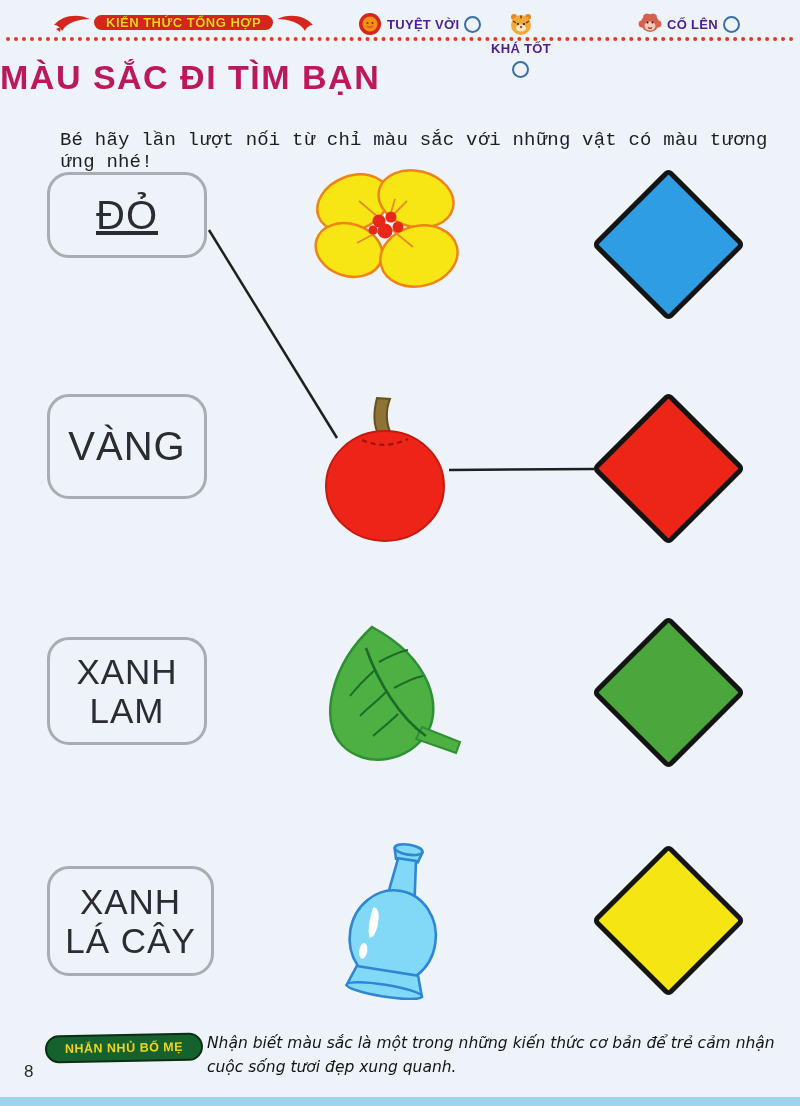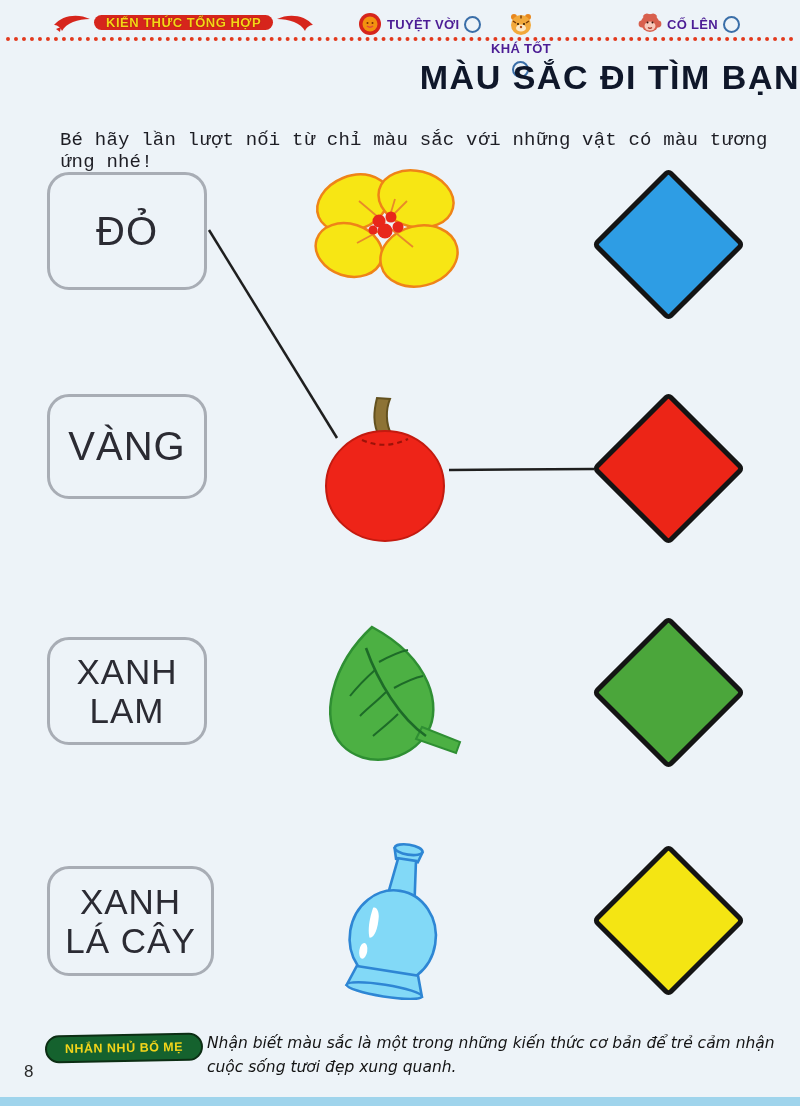--- a/index.html
+++ b/index.html
@@ -25,38 +25,38 @@
     text-shadow:0 0 1px #7a0e08;
     white-space:nowrap;
   }
   .ratings-item { top:12px; display:flex; align-items:center; gap:5px; }
   .rating-label { color:#4c1d95; font-weight:bold; font-size:13px; letter-spacing:.3px; white-space:nowrap; }
   .rating-circle { width:17px; height:17px; border:2px solid #3a6ea8; border-radius:50%; background:transparent; }
   .dotted-rule { left:6px; right:6px; top:37px; border-top:4px dotted #e23a1e; }
 
   
   .page-title {
-    left:0; right:0; top:58px; text-align:right;
-    font-size:34px; font-weight:bold; color:#0f172a; letter-spacing:1.5px;
+    left:0; right:0; top:58px; text-align:left;
+    font-size:34px; font-weight:bold; color:#be185d; letter-spacing:1.5px;
   }
   .instruction {
     left:60px; top:129px; font-size:19px; color:#1d1d24; letter-spacing:.2px;font-family:Liberation Mono, monospace;
   }
 
   
   .word-box {
     left:47px; width:160px;
     border:3px solid #a8adb5; border-radius:22px;
     display:flex; flex-direction:column; align-items:center; justify-content:center;
     color:#2b2b33; background:transparent;
     line-height:1.12; letter-spacing:1px;
   }
   .word-1line { font-size:40px; }
   .word-2line { font-size:35px; }
-  #box-do        { top:172px; height:118px;  }
+  #box-do        { top:172px; height:86px;text-decoration:underline;  }
   #box-vang      { top:394px; height:105px; }
   #box-xanh-lam  { top:637px; height:108px; }
   #box-xanh-la-cay { top:866px; height:110px; width:167px; }
 
   
   .diamond {
     width:109px; height:109px;
     border:5px solid #141414; border-radius:6px;
     transform:rotate(45deg);
   }

